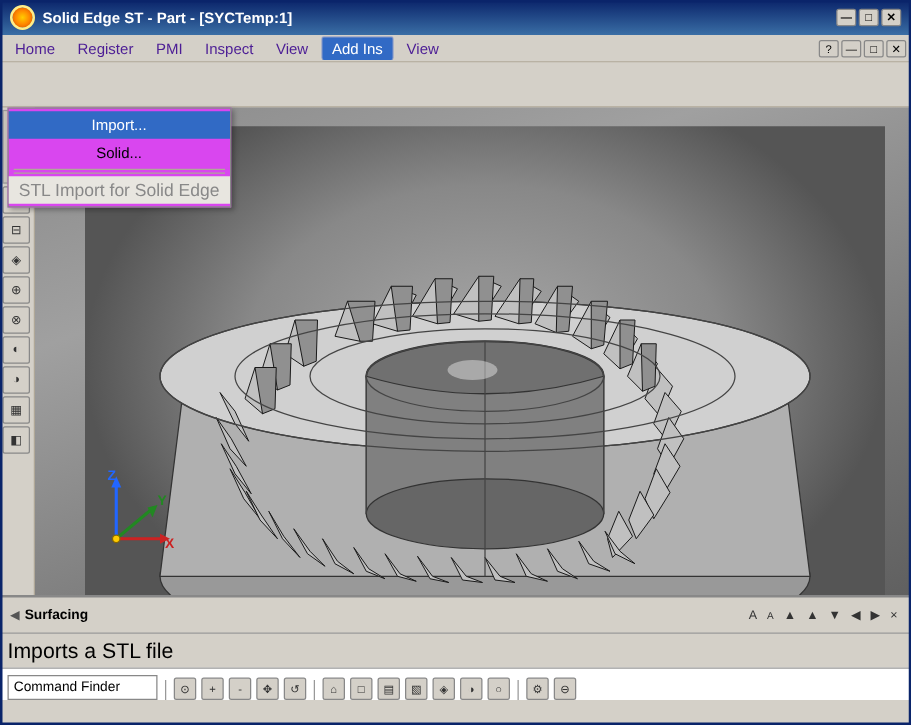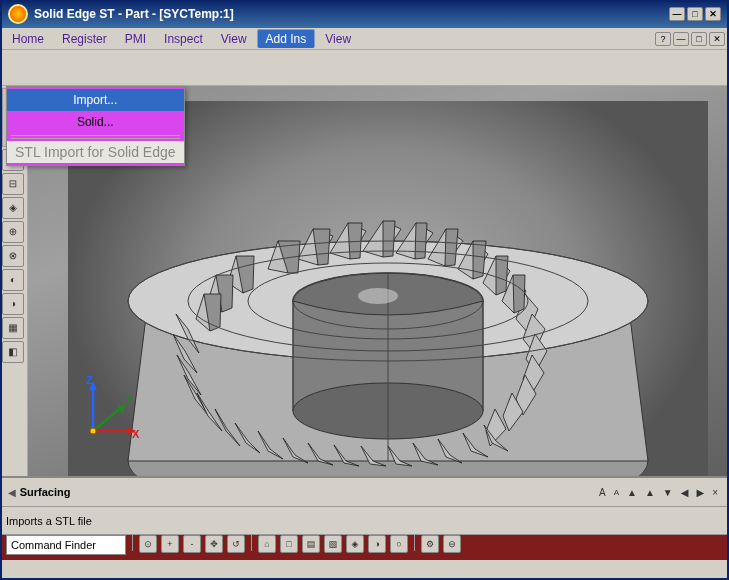--- a/index.html
+++ b/index.html
@@ -185,32 +185,32 @@
     .prompt-btn { font-size: 10px; padding: 1px 3px; cursor: pointer; color: #333; }
 
     
     #status-bar {
       height: 28px;
       background: #d4d0c8;
       border-top: 1px solid #999;
       display: flex;
       align-items: center;
       padding: 0 6px;
-      font-size: 11px;
+      font-size: 17px;
       color: #000;
     }
     #status-text { flex: 1; }
 
     
     #bottom-toolbar {
       height: 26px;
-      background: #7f1d1d;
+      background: #ffffff;
       border-top: 1px solid #999;
       display: flex;
-      align-items: flex-start;
+      align-items: flex-end;
       padding: 0 6px;
       gap: 4px;
     }
     #command-finder {
       background: white;
       border: 1px solid #888;
       height: 20px;
       width: 120px;
       padding: 0 4px;
       font-size: 11px;

